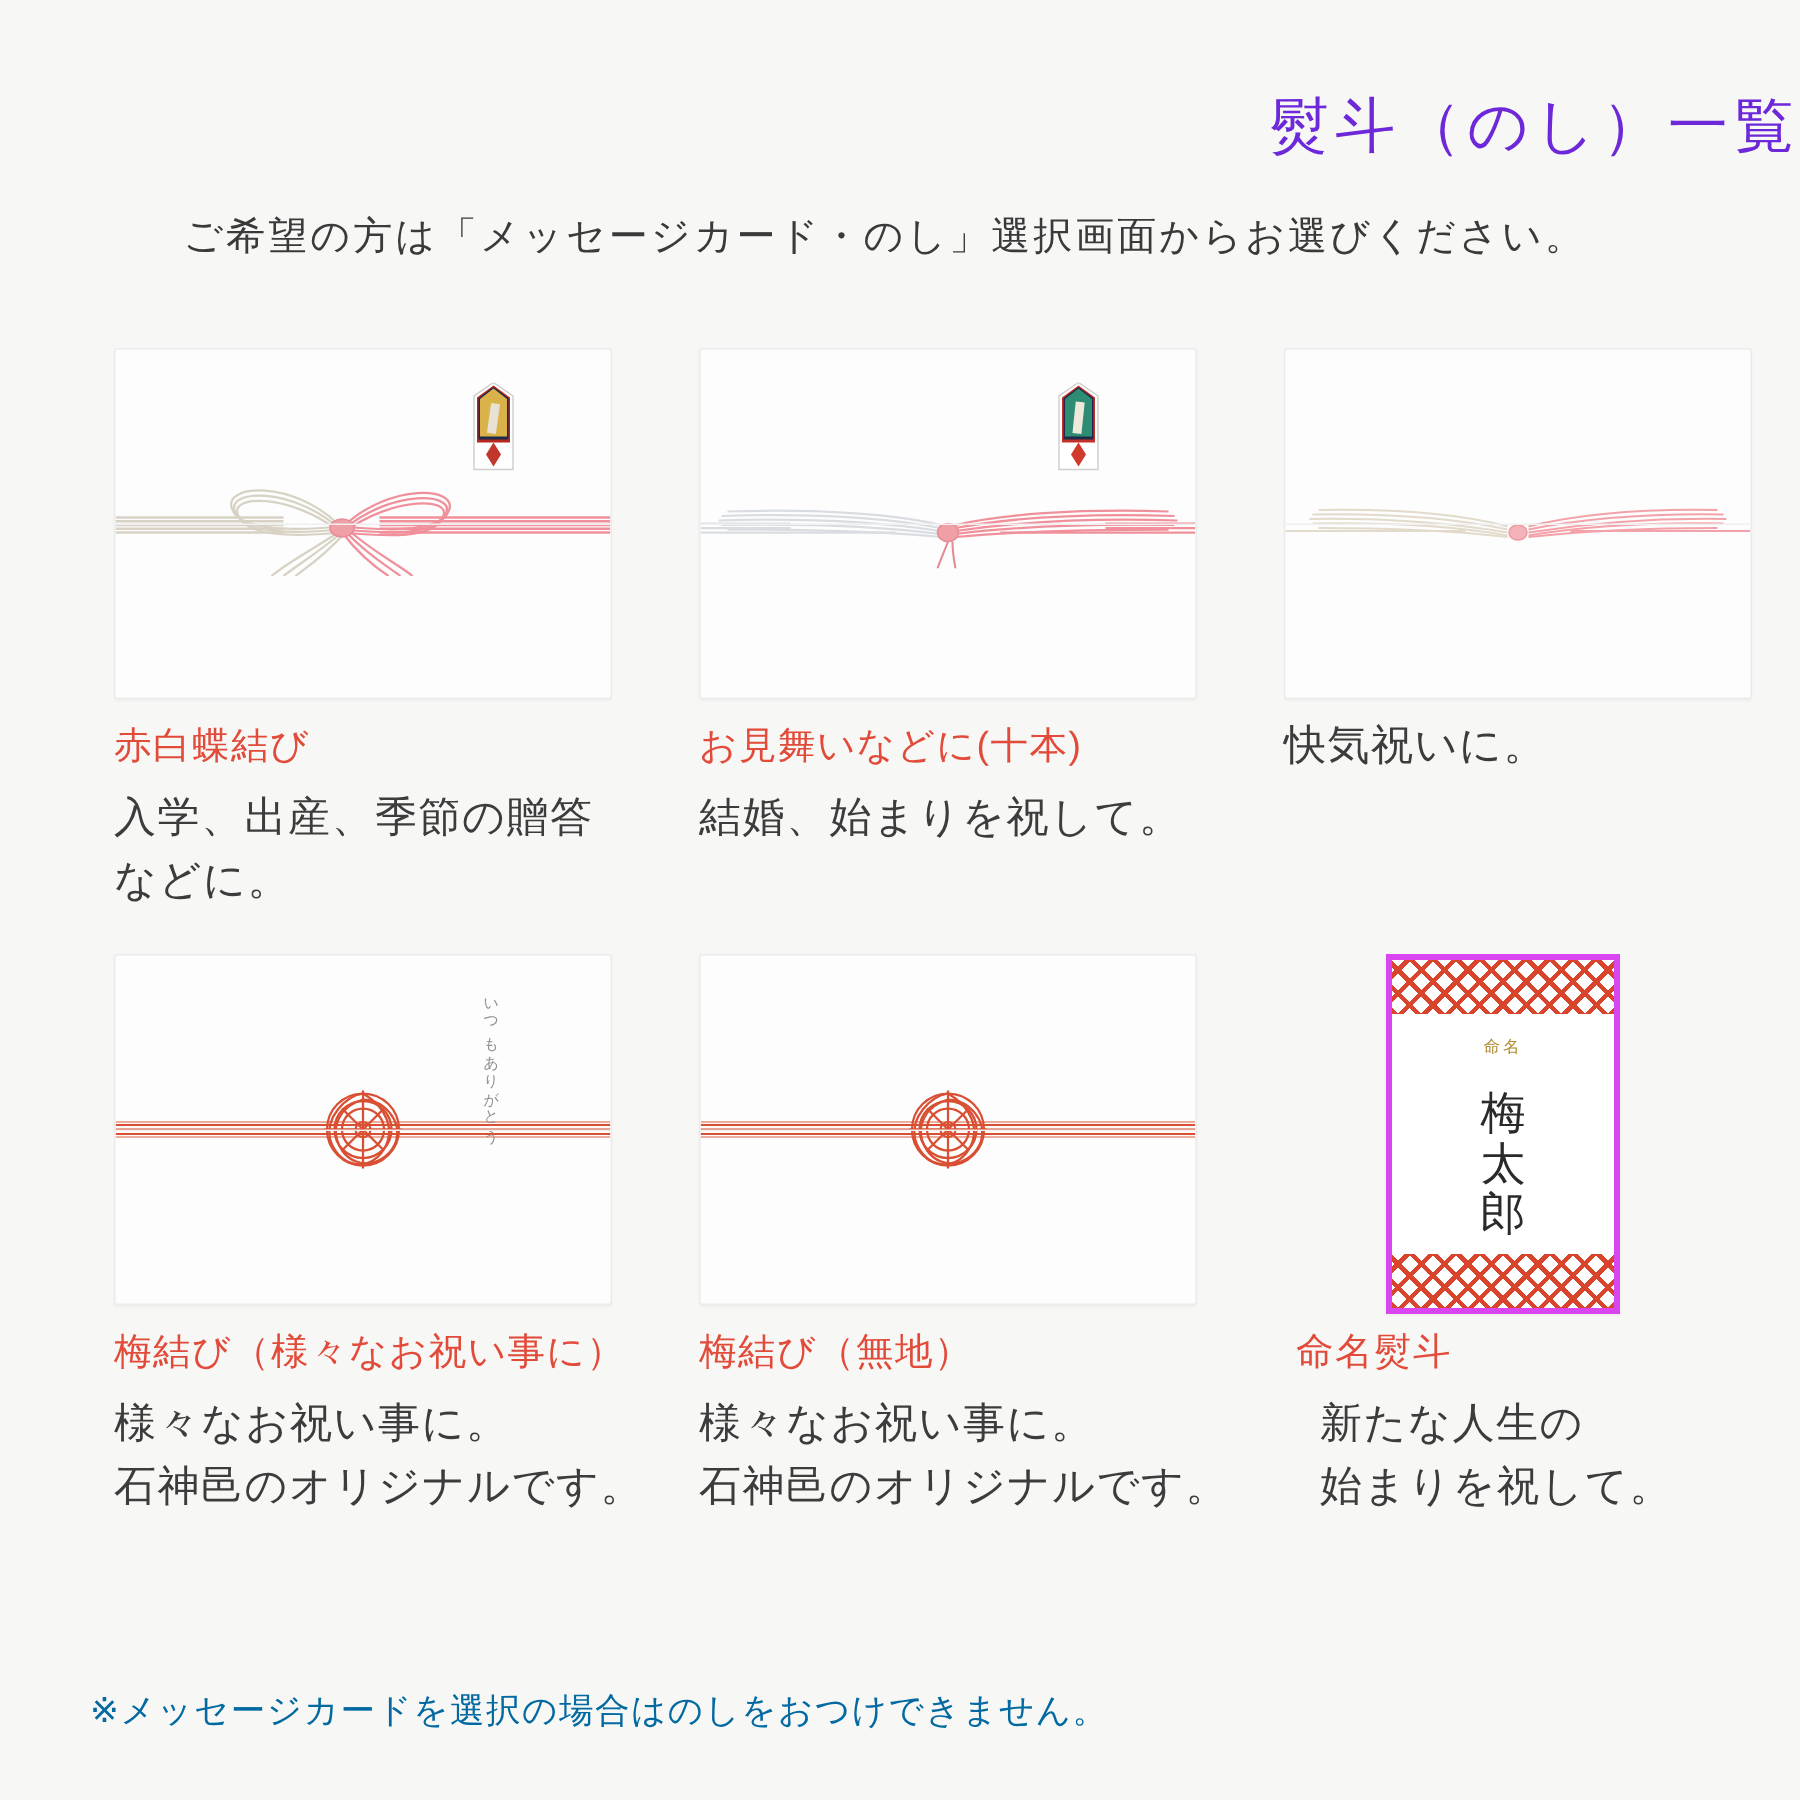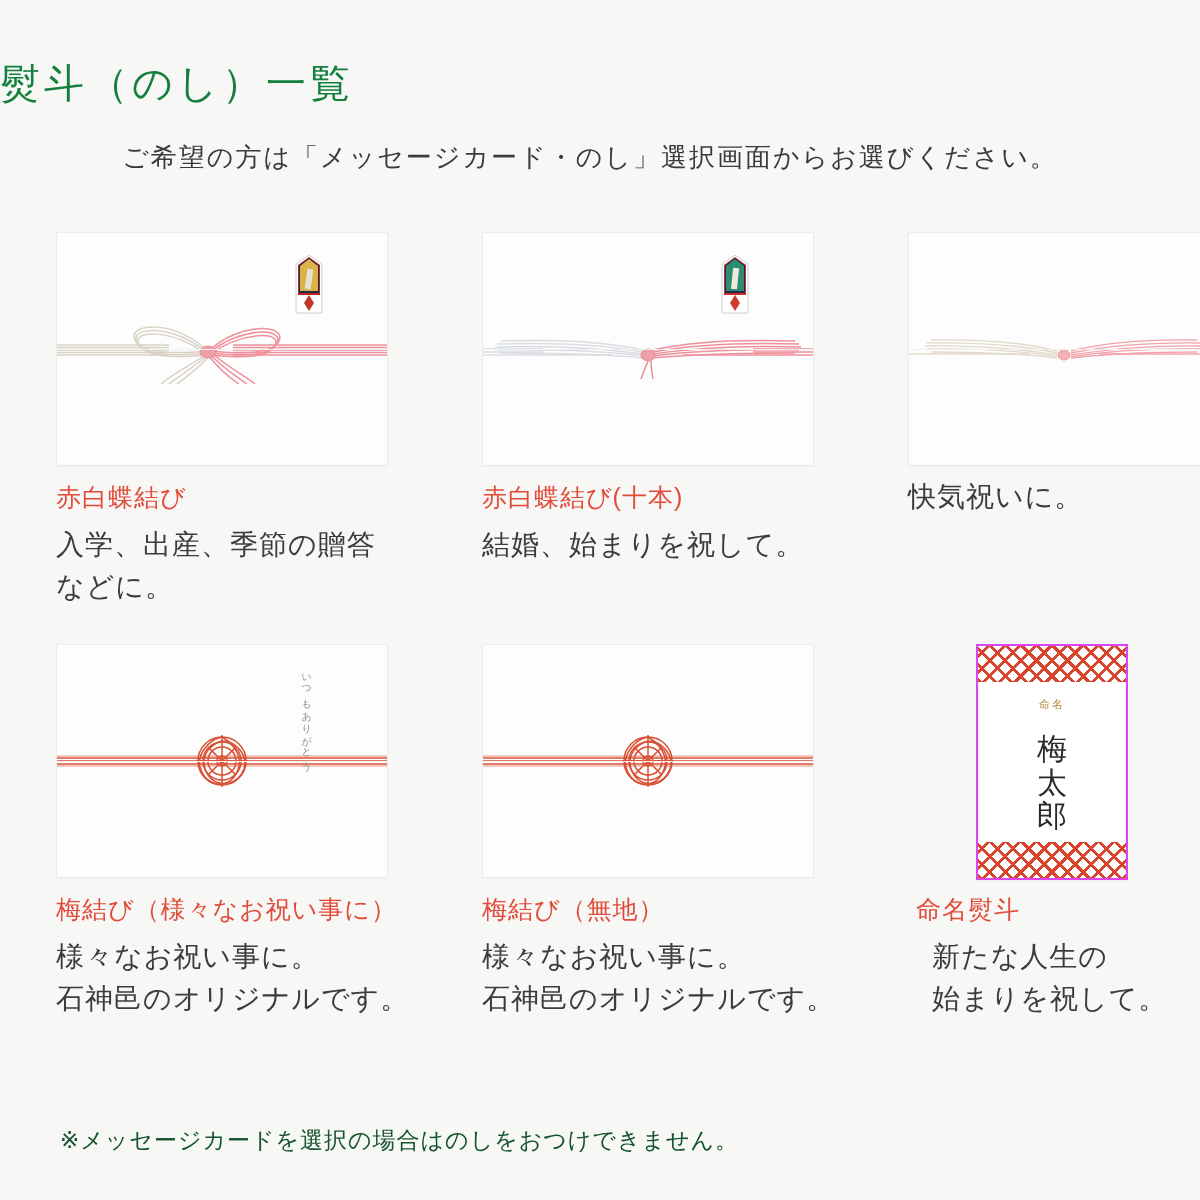--- a/index.html
+++ b/index.html
@@ -20,49 +20,48 @@
     height: 1200px;
     box-sizing: border-box;
   }
 
   
   .title {
     position: absolute;
     top: 56px;
     left: 0;
     width: 1200px;
-    text-align: left;
+    text-align: right;
     font-size: 40px;
     letter-spacing: 4px;
-    color: #15803d;
+    color: #6d28d9;
     font-weight: 400;
   }
   .subtitle {
     position: absolute;
     top: 140px;
     left: 0;
     width: 1180px;
     text-align: center;
     font-size: 26px;
     letter-spacing: 2px;
     color: #3a3a3a;
     font-weight: 400;
   }
 
   
   .grid {
     position: absolute;
     top: 232px;
-    left: 56px;
+    left: 76px;
     width: 1080px;
     display: grid;
     grid-template-columns: 390px 390px 300px;
     column-gap: 0px;
     row-gap: 28px;
-    gap: 36px;
   }
   .cell {
     width: 390px;
   }
   .cell.narrow { width: 300px; }
 
   .thumb-wrap {
     width: 330px;
     height: 232px;
     position: relative;
@@ -130,21 +129,21 @@
   }
 
   
   .meimei {
     position: absolute;
     left: 68px;
     top: 0;
     width: 148px;
     height: 232px;
     background: #ffffff;
-    border: 2px solid #d946ef;
+    border: 4px solid #d946ef;
     box-shadow: 0 1px 2px rgba(0,0,0,0.05);
     overflow: hidden;
   }
   .meimei .pattern {
     position: absolute;
     left: 0; right: 0;
     height: 36px;
     background-color: #ffffff;
     background-image:
       repeating-linear-gradient(45deg, #d8452c 0 3px, transparent 3px 11px),
@@ -187,21 +186,21 @@
     color: #3c3c3c;
     line-height: 1.5;
     letter-spacing: 1px;
   }
 
   .footnote {
     position: absolute;
     left: 60px;
     bottom: 44px;
     font-size: 23px;
-    color: #14532d;
+    color: #0369a1;
     letter-spacing: 1px;
   }
 </style>
 </head>
 <body>
 
 <div class="page">
 
   <div class="title">熨斗（のし）一覧</div>
   <div class="subtitle">ご希望の方は「メッセージカード・のし」選択画面からお選びください。</div>
@@ -310,21 +309,21 @@
           <svg class="noshi" style="right:64px; top:22px;" viewBox="0 0 28 66">
             <polygon points="14,0 27,9 27,58 1,58 1,9" fill="#ffffff" stroke="#cfcfcf" stroke-width="1"></polygon>
             <polygon points="14,2 25,10 25,40 3,40 3,10" fill="#c4302a"></polygon>
             <polygon points="14,3 24,10.5 24,38 4,38 4,10.5" fill="#1d2a4a"></polygon>
             <polygon points="14,4 23,11 23,36 5,36 5,11" fill="#2e8b74"></polygon>
             <rect x="11" y="13" width="6" height="21" fill="#efe9dc" transform="rotate(6 14 24)"></rect>
             <polygon points="14,40 19,48 14,56 9,48" fill="#cf3a2c"></polygon>
           </svg>
         </div>
       </div>
-      <div class="cap-title">赤白蝶結び(十本)</div>
+      <div class="cap-title">お見舞いなどに(十本)</div>
       <div class="cap-desc">
         <div>結婚、始まりを祝して。</div>
       </div>
     </div>
 
     <div class="cell narrow">
       <div class="thumb-wrap">
         <div class="env" style="width:310px">
           <div class="band">
             <svg width="310" height="56" viewBox="0 0 310 56" style="position:absolute;left:0;top:-24px">

